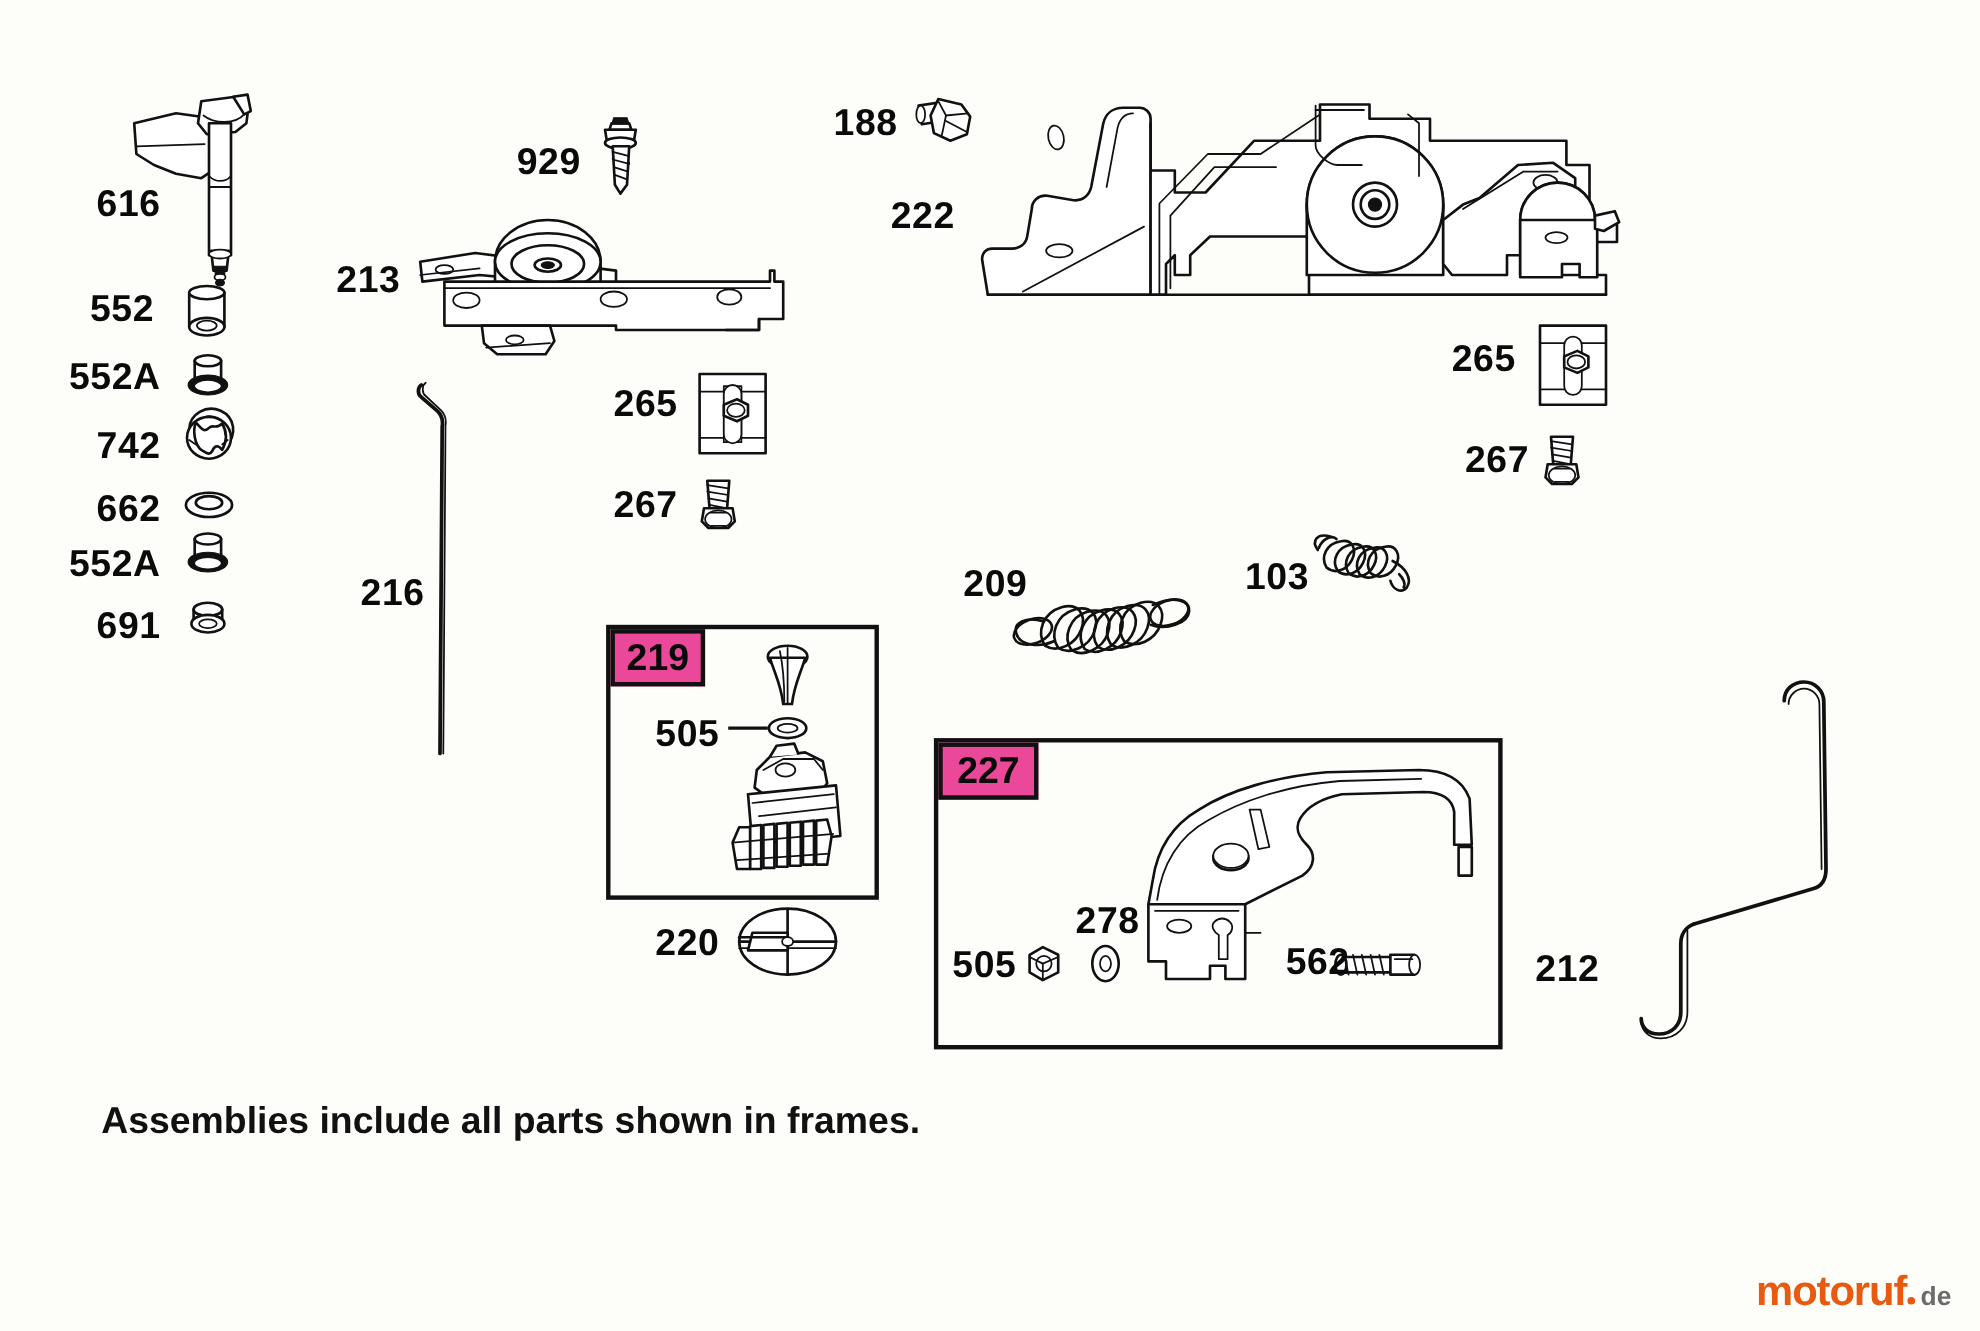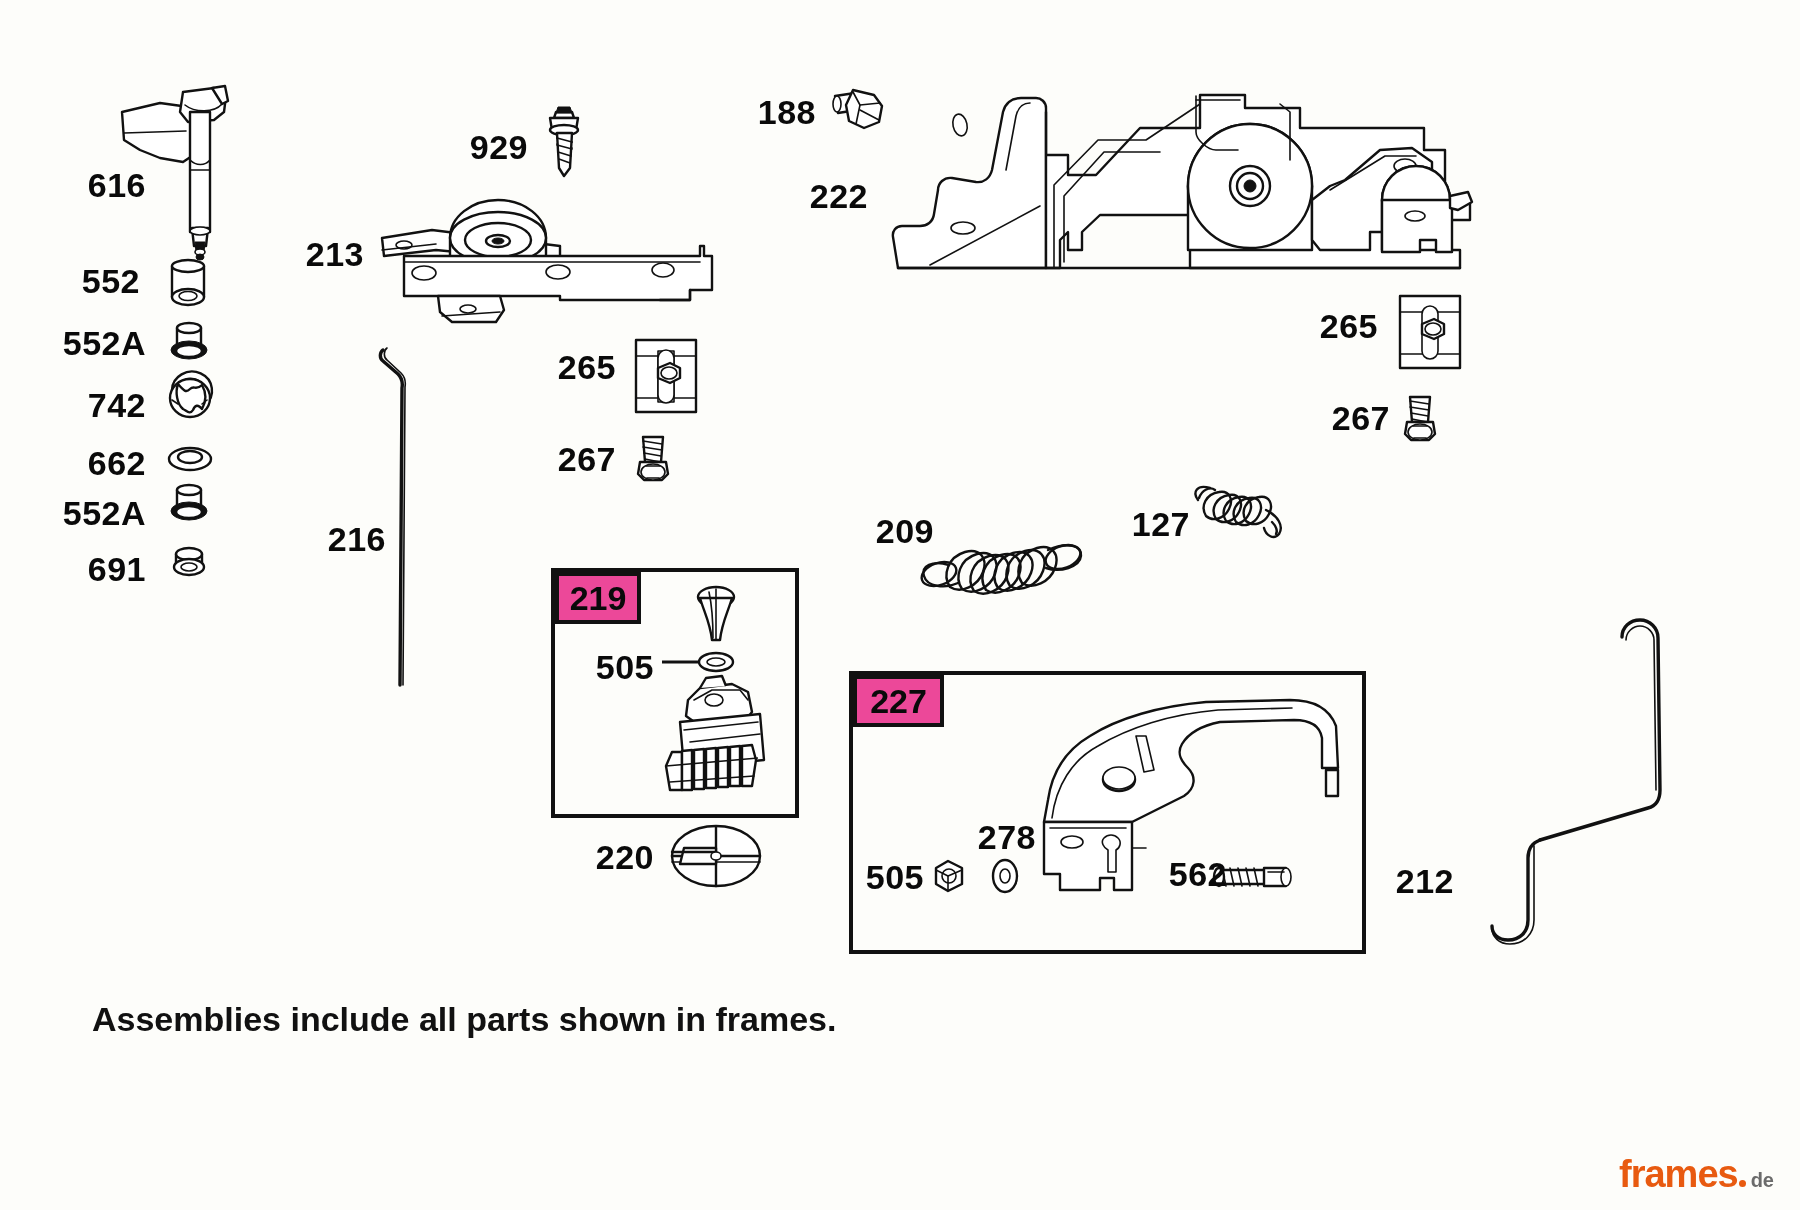--- a/index.html
+++ b/index.html
@@ -48,21 +48,21 @@
   .ln{fill:none;stroke:#111;stroke-width:2.4;stroke-linejoin:round;stroke-linecap:round;}
   .ln-t{fill:none;stroke:#111;stroke-width:1.6;stroke-linejoin:round;stroke-linecap:round;}
   .ln-h{fill:none;stroke:#111;stroke-width:3.4;stroke-linejoin:round;stroke-linecap:round;}
   .fillw{fill:#ffffff;stroke:#111;stroke-width:2.4;stroke-linejoin:round;}
   .fillw-t{fill:#ffffff;stroke:#111;stroke-width:1.6;stroke-linejoin:round;}
   .fillk{fill:#111;stroke:#111;stroke-width:1;}
   .leader{fill:none;stroke:#111;stroke-width:3;}
   
   #wm{position:absolute;right:26px;bottom:14px;display:flex;align-items:baseline;}
   #wm .w1{font-size:38px;font-weight:bold;color:#e85a10;letter-spacing:-1px;font-family:"Liberation Sans",sans-serif;}
-  #wm .w2{font-size:20px;font-weight:bold;color:#6b6b6b;margin-left:3px;font-family:"Liberation Sans",sans-serif;}
+  #wm .w2{font-size:24px;font-weight:bold;color:#6b6b6b;margin-left:3px;font-family:"Liberation Sans",sans-serif;}
   #wm .dot{display:inline-block;width:7px;height:7px;background:#e85a10;border-radius:50%;margin:0 2px 0 1px;}
 </style>
 </head>
 <body>
 
 <div id="stage">
 
   <svg width="1800" height="1210" viewBox="0 0 1800 1210">
 
     <g>
@@ -435,31 +435,31 @@
   <div class="lbl r" style="left:318px;top:520px;width:68px;">216</div>
   <div class="lbl r" style="left:548px;top:348px;width:68px;">265</div>
   <div class="lbl r" style="left:548px;top:440px;width:68px;">267</div>
 
   <div class="lbl r" style="left:748px;top:93px;width:68px;">188</div>
   <div class="lbl r" style="left:800px;top:177px;width:68px;">222</div>
   <div class="lbl r" style="left:1310px;top:307px;width:68px;">265</div>
   <div class="lbl r" style="left:1322px;top:399px;width:68px;">267</div>
 
   <div class="lbl r" style="left:866px;top:512px;width:68px;">209</div>
-  <div class="lbl r" style="left:1122px;top:505px;width:68px;">127</div>
+  <div class="lbl r" style="left:1122px;top:505px;width:68px;">103</div>
 
   <div class="lbl r" style="left:586px;top:648px;width:68px;">505</div>
   <div class="lbl r" style="left:586px;top:838px;width:68px;">220</div>
 
   <div class="lbl r" style="left:958px;top:806px;width:78px;margin-top:12px;">278</div>
   <div class="lbl r" style="left:856px;top:858px;width:68px;">505</div>
   <div class="lbl r" style="left:1132px;top:855px;width:68px;padding-left:27px;">562</div>
   <div class="lbl r" style="left:1386px;top:862px;width:68px;text-align:right;">212</div>
 
   <div class="note" style="left:92px;top:1000px;">Assemblies include all parts shown in frames.</div>
 
   <div id="wm">
-    <span class="w1">frames</span>
+    <span class="w1">motoruf</span>
     <span class="dot"></span>
     <span class="w2">de</span>
   </div>
 
 </div>
 
 </body></html>

